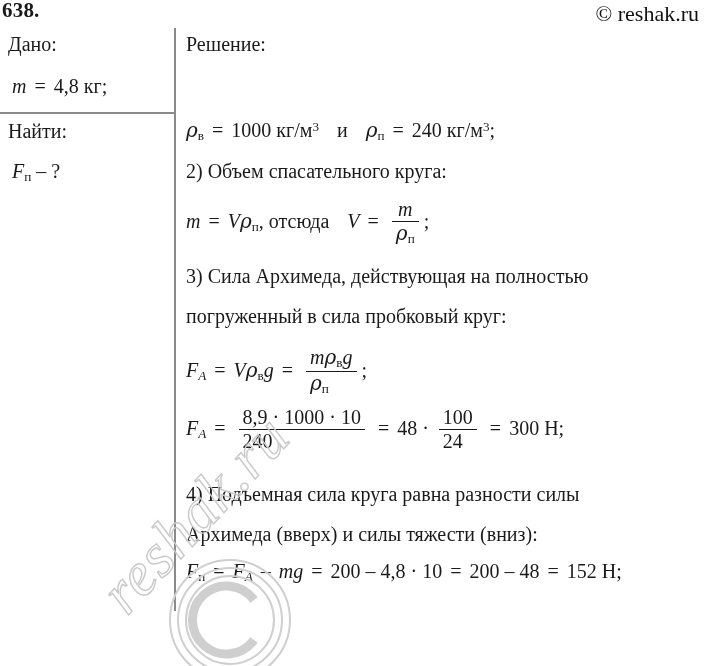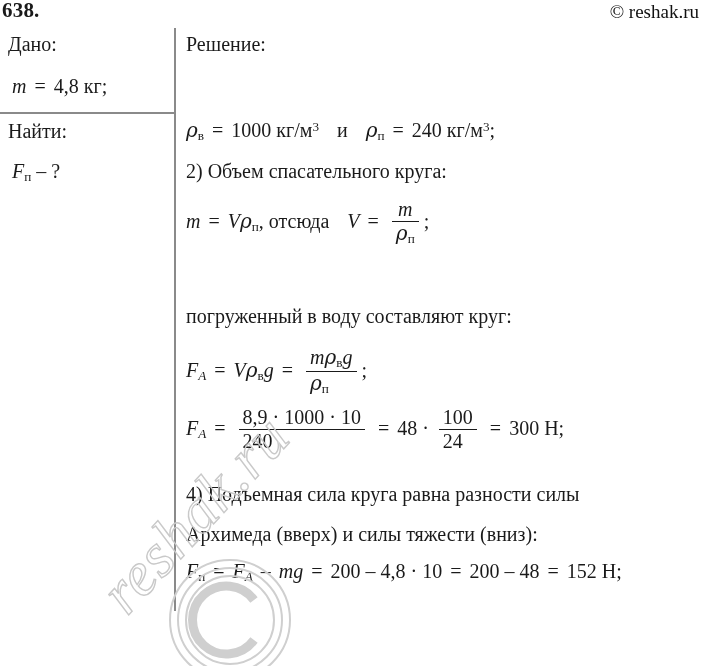--- a/index.html
+++ b/index.html
@@ -26,21 +26,21 @@
     left: 2px;
     top: -2px;
     font-weight: bold;
     font-size: 21px;
     letter-spacing: .2px;
   }
   .site-credit {
     position: absolute;
     right: 7px;
     top: 1px;
-    font-size: 19px;
+    font-size: 22px;
     color: #111;
   }
 
   
   .v-rule {
     position: absolute;
     left: 174px;
     top: 28px;
     width: 2px;
     height: 583px;
@@ -222,21 +222,22 @@
     <span>отсюда</span>
     <span class="nbs"></span>
     <span class="mi">V</span>
     <span class="op">=</span>
     <span class="frac">
       <span class="num mi">m</span>
       <span class="den"><span class="rho">ρ</span><sub>п</sub></span>
     </span><span>;</span>
   </div>
 
-  <div class="sline s3b">погруженный в воду составляют круг:</div>
+  <div class="sline s3">3) Сила Архимеда, действующая на полностью</div>
+  <div class="sline s3b">погруженный в сила пробковый круг:</div>
 
   <div class="sline s3f">
     <span class="mi">F</span><span class="sub-it">A</span>
     <span class="op">=</span>
     <span class="mi">V</span><span class="rho">ρ</span><sub>в</sub><span class="mi">g</span>
     <span class="op">=</span>
     <span class="frac">
       <span class="num"><span class="mi">m</span><span class="rho">ρ</span><sub>в</sub><span class="mi">g</span></span>
       <span class="den"><span class="rho">ρ</span><sub>п</sub></span>
     </span><span>;</span>

